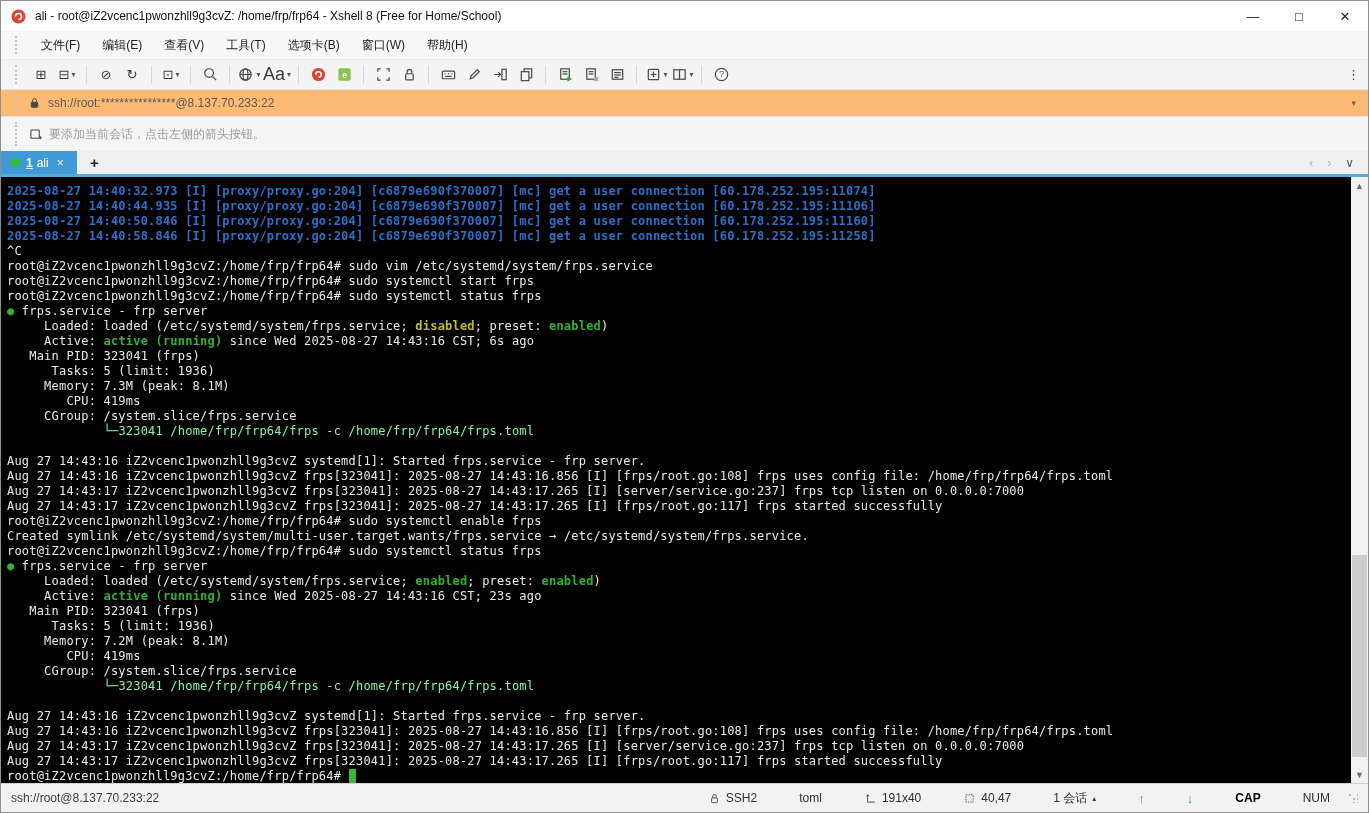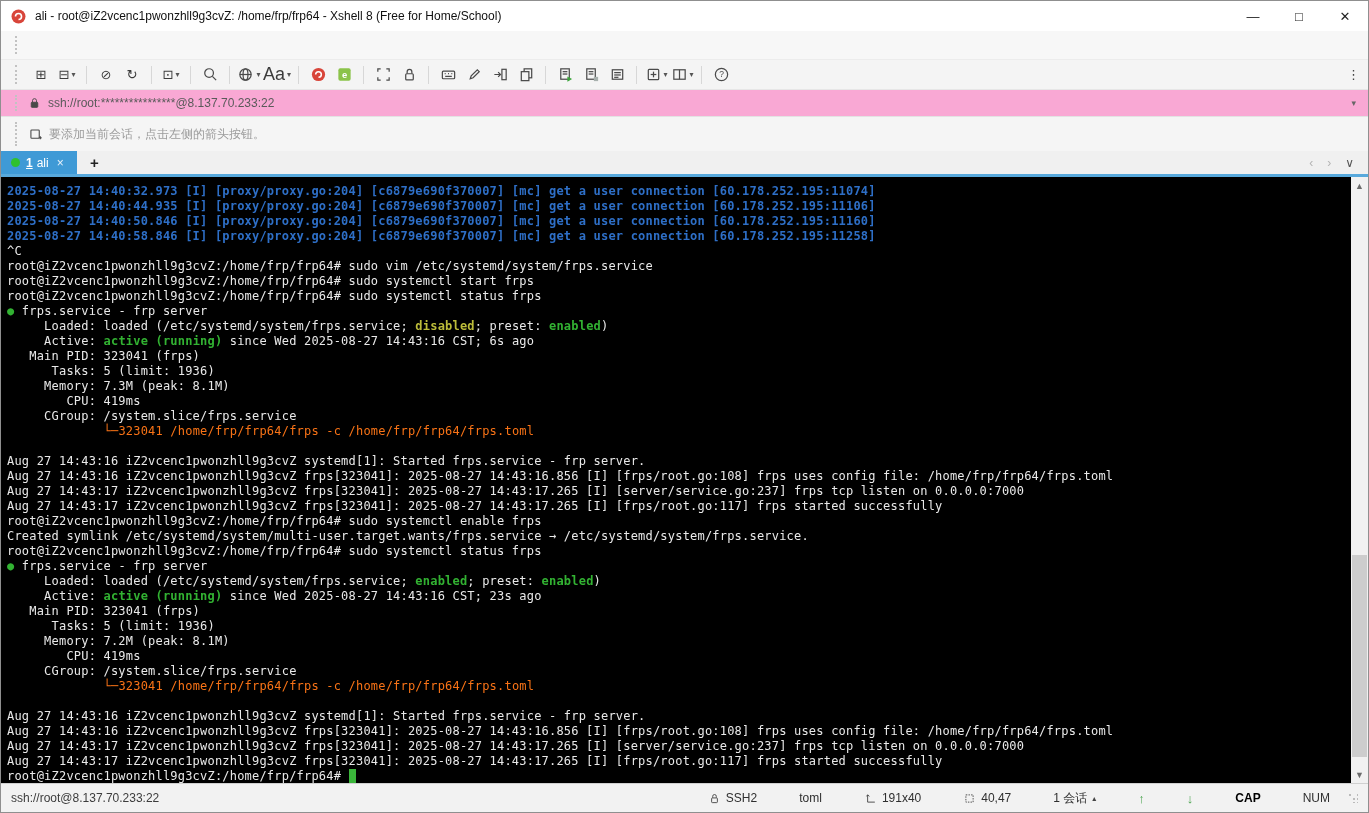--- a/index.html
+++ b/index.html
@@ -18,21 +18,21 @@
   .menubar { height:28px; background:#f7f7f7; display:flex; align-items:center; padding-left:14px; gap:2px; flex:0 0 auto; position:relative; }
   .grip-v { width:5px; align-self:stretch; margin:5px 8px 5px 0; border-left:2px dotted #c2c2c2; }
   .menu-item { padding:4px 11px; color:#1c1c1c; }
 
   .toolbar { height:30px; background:#f4f4f4; display:flex; align-items:center; padding-left:14px; flex:0 0 auto; border-top:1px solid #ececec; }
   .tbtn { height:24px; min-width:24px; display:flex; align-items:center; justify-content:center; margin:0 1px; border-radius:2px; color:#3c3c3c; font-size:14px; }
   .tbtn .dd { font-size:8px; color:#555; margin-left:2px; }
   .tsep { width:1px; height:18px; background:#d7d7d7; margin:0 6px; }
   .toolbar-overflow { margin-left:auto; margin-right:8px; color:#444; font-size:13px; letter-spacing:0; }
 
-  .addressbar { height:28px; background:#f9a8d4; border-top:1px solid #e6e6e6; border-bottom:1px solid #e3e3e3; display:flex; align-items:center; padding-left:14px; flex:0 0 auto; }
+  .addressbar { height:28px; background:#fdba74; border-top:1px solid #e6e6e6; border-bottom:1px solid #e3e3e3; display:flex; align-items:center; padding-left:14px; flex:0 0 auto; }
   .addr-text { color:#5a5a5a; font-size:12px; margin-left:7px; flex:1 1 auto; }
   .addr-caret { color:#666; font-size:9px; margin-right:12px; }
 
   .hintbar { height:34px; background:#f5f5f5; display:flex; align-items:center; padding-left:14px; flex:0 0 auto; }
   .hint-text { color:#9b9b9b; margin-left:6px; }
 
   
   .tabbar { height:23px; background:#f0f0f0; display:flex; align-items:stretch; flex:0 0 auto; }
   .tab { background:#3f9ad6; color:#fff; display:flex; align-items:center; padding:0 9px 0 10px; gap:6px; min-width:76px; }
   .tabdot { width:9px; height:9px; border-radius:50%; background:#2fc12f; flex:0 0 auto; }
@@ -47,21 +47,21 @@
   
   .termwrap { flex:1 1 auto; display:flex; background:#000; position:relative; min-height:0; }
   .terminal { flex:1 1 auto; padding:7px 0 0 6px; overflow:hidden;
               font-family:"DejaVu Sans Mono","Liberation Mono",monospace;
               font-size:12px; line-height:15px; letter-spacing:.2px; white-space:pre; }
   .tline { height:15px; }
   .c-fg     { color:#e9e9e9; }
   .c-blue   { color:#2e6fc7; font-weight:bold; }
   .c-green  { color:#32b232; font-weight:bold; }
   .c-yellow { color:#bdbd3a; font-weight:bold; }
-  .c-dim    { color:#f97316; }
+  .c-dim    { color:#86efac; }
   .c-cursor { background:#3ab53a; color:#3ab53a; }
 
   .scrollbar { flex:0 0 17px; background:#f1f1f1; display:flex; flex-direction:column; align-items:center; position:relative; }
   .sb-arrow { height:17px; width:17px; display:flex; align-items:center; justify-content:center; color:#6b6b6b; font-size:9px; }
   .sb-thumb { position:absolute; left:1px; width:15px; top:378px; height:202px; background:#cdcdcd; }
   .sb-bottom { position:absolute; bottom:0; }
 
   
   .statusbar { height:29px; background:#f2f2f2; border-top:1px solid #d0d0d0; display:flex; align-items:center; padding:0 10px; flex:0 0 auto; color:#3c3c3c; }
   .sb-left { color:#3c3c3c; }
@@ -92,20 +92,29 @@
     <span class="win-title">ali - root@iZ2vcenc1pwonzhll9g3cvZ: /home/frp/frp64 - Xshell 8 (Free for Home/School)</span>
     <div class="winbtns">
       <div class="winbtn">—</div>
       <div class="winbtn">□</div>
       <div class="winbtn">✕</div>
     </div>
   </div>
 
   <div class="menubar">
     <span class="grip-v"></span>
+    <span style="display: flex;">
+        <span class="menu-item">文件(F)</span>
+        <span class="menu-item">编辑(E)</span>
+        <span class="menu-item">查看(V)</span>
+        <span class="menu-item">工具(T)</span>
+        <span class="menu-item">选项卡(B)</span>
+        <span class="menu-item">窗口(W)</span>
+        <span class="menu-item">帮助(H)</span>
+      </span>
   </div>
 
   <div class="toolbar">
     <span class="grip-v"></span>
     <span style="display:flex;align-items:center;">
         <span class="tbtn">
           <span style="font-size:13px;">⊞</span>
         </span>
         <span class="tbtn">
           <span style="font-size:13px;">⊟</span>

